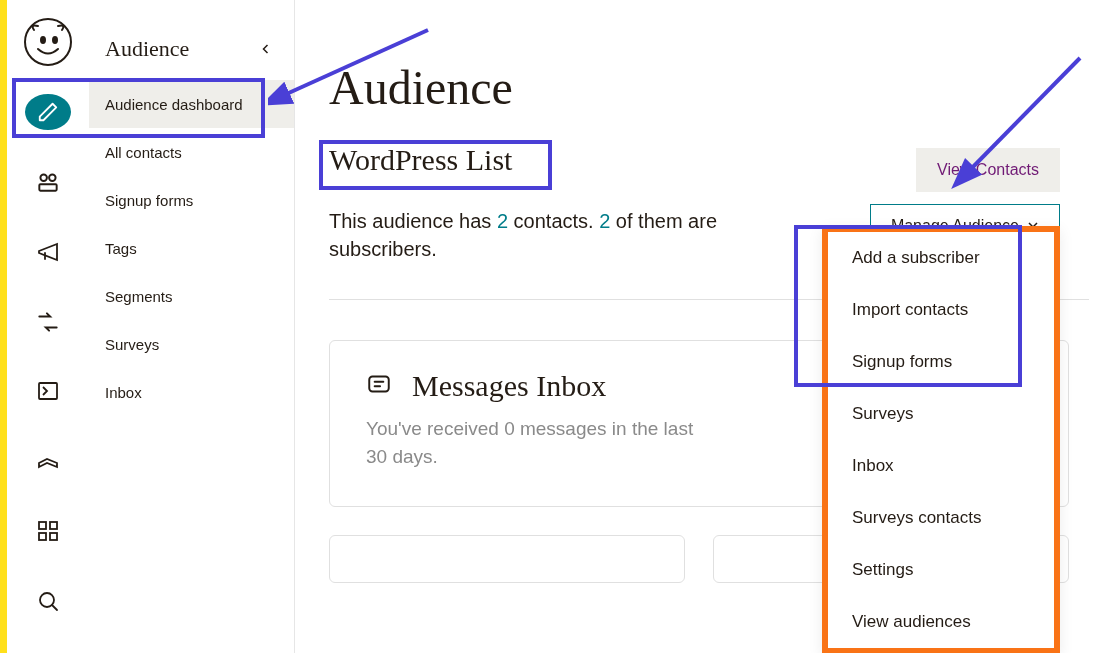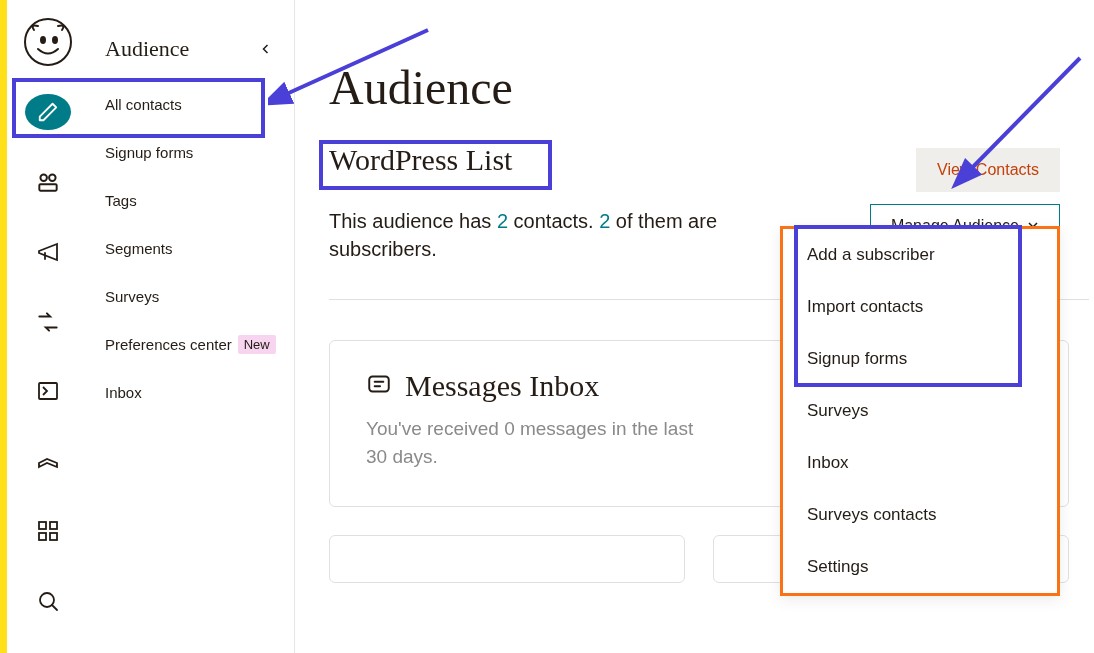--- a/index.html
+++ b/index.html
@@ -132,57 +132,57 @@
   .btn {
     font-size: 16px;
     font-weight: 500;
     padding: 12px 20px;
     border: 1px solid transparent;
     cursor: pointer;
     white-space: nowrap;
   }
   .btn-gray {
     background: #efeeea;
-    color: #c2410c;
+    color: #701a75;
   }
   .btn-outline {
     background: #fff;
     border: 1px solid #007c89;
     color: #241c15;
     display: flex;
     align-items: center;
     gap: 8px;
   }
   .dropdown {
     position: absolute;
     right: 34px;
     top: 226px;
-    width: 280px;
-    background: #fff;
-    border: 3px solid #f97316;
+    width: 238px;
+    background: #fff;
+    border: 6px solid #f97316;
     box-shadow: 0 4px 14px rgba(0,0,0,0.08);
     z-index: 50;
   }
   .dropdown-item {
     padding: 16px 24px;
     font-size: 17px;
     color: #241c15;
     cursor: pointer;
   }
   .card {
     width: 740px;
     border: 1px solid #e0e0e0;
     border-radius: 6px;
     padding: 28px 36px 36px 36px;
     margin-bottom: 28px;
   }
   .card-header {
     display: flex;
     align-items: center;
-    gap: 13px;
+    gap: 20px;
     margin-bottom: 12px;
   }
   .card-title {
     font-family: Georgia, "Times New Roman", serif;
     font-size: 30px;
     font-weight: 400;
   }
   .card-body {
     font-size: 19px;
     color: #8a8a8a;
@@ -281,39 +281,38 @@
 
 <aside class="subnav">
   <div class="subnav-header">
     <span class="subnav-title">Audience</span>
     <span class="chevron-left">
       <svg width="12" height="12" viewBox="0 0 24 24" fill="none" stroke="#241c15" stroke-width="3">
           <path d="M15 4l-8 8 8 8"></path>
         </svg>
     </span>
   </div>
+  <div class="subnav-item active">
+      <span>Audience dashboard</span>
+    </div>
   <div class="subnav-item">
       <span>All contacts</span>
     </div>
   <div class="subnav-item">
       <span>Signup forms</span>
     </div>
   <div class="subnav-item">
       <span>Tags</span>
     </div>
   <div class="subnav-item">
       <span>Segments</span>
     </div>
   <div class="subnav-item">
       <span>Surveys</span>
     </div>
-  <div class="subnav-item">
-    <span>Preferences center</span>
-    <span class="badge-new">New</span>
-  </div>
   <div class="subnav-item">
       <span>Inbox</span>
     </div>
 </aside>
 
 <main class="main">
   <h1 class="page-title">Audience</h1>
 
   <h2 class="list-name">WordPress List</h2>
 
@@ -355,20 +354,21 @@
 </div>
 
 <div class="dropdown">
   <div class="dropdown-item">Add a subscriber</div>
   <div class="dropdown-item">Import contacts</div>
   <div class="dropdown-item">Signup forms</div>
   <div class="dropdown-item">Surveys</div>
   <div class="dropdown-item">Inbox</div>
   <div class="dropdown-item">Surveys contacts</div>
   <div class="dropdown-item">Settings</div>
+  <div class="dropdown-item">View audiences</div>
 </div>
 
 <div class="annot-box" style="left:12px;top:78px;width:253px;height:60px;"></div>
 <div class="annot-box" style="left:319px;top:140px;width:233px;height:50px;"></div>
 <div class="annot-box" style="left:794px;top:225px;width:228px;height:162px;"></div>
 
 <svg class="annot-arrow" style="left:268px;top:22px;" width="170" height="90">
   <defs>
       <marker id="ah1" markerWidth="10" markerHeight="10" refX="2" refY="3" orient="auto">
         <path d="M0,0 L0,6 L8,3 z" fill="#4a3fd6"></path>

